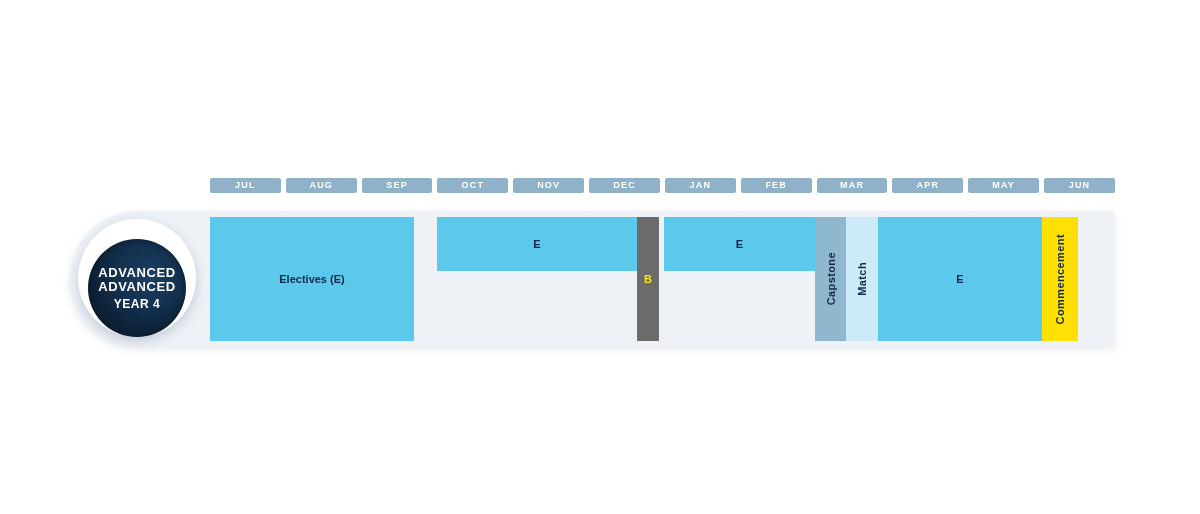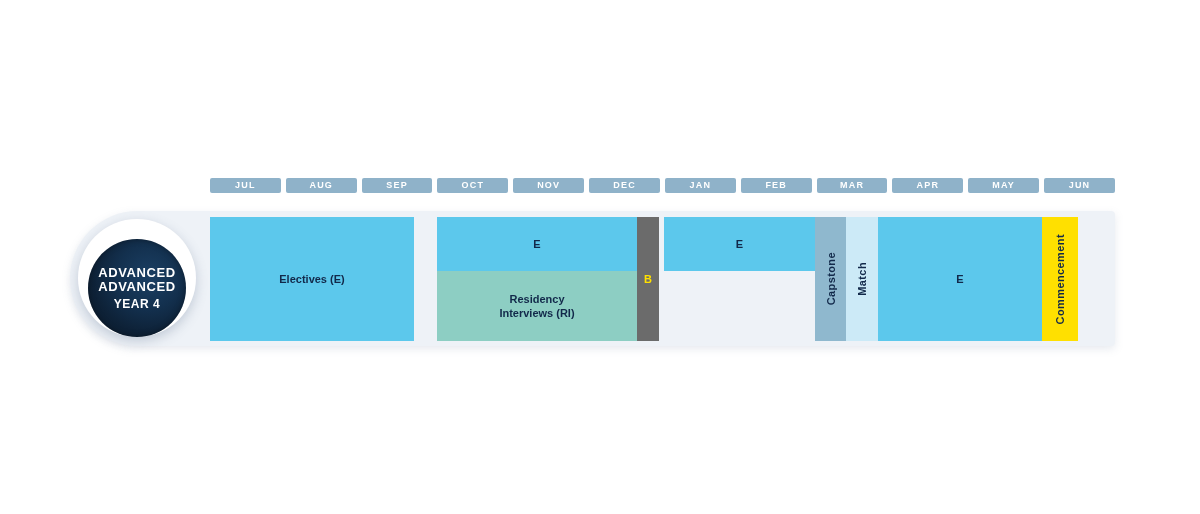--- a/index.html
+++ b/index.html
@@ -191,26 +191,20 @@
 
   <div class="bar-group" id="group-1">
     <div class="seg c-cyan" style="flex:1 1 0;">
       <div class="sub full">Electives (E)</div>
     </div>
   </div>
 
   <div class="bar-group" id="group-2">
     <div class="seg" style="flex:1 1 0;">
       <div class="sub sub-top c-cyan">E</div>
-      <div class="sub sub-bot c-teal">
-        <span>
-          <span>Residency</span><br>
-          <span>Interviews (RI)</span>
-        </span>
-      </div>
     </div>
     <div class="seg c-gray" style="flex:0 0 22px;">
       <div class="sub full break-label">B</div>
     </div>
   </div>
 
   <div class="bar-group" id="group-3">
     <div class="seg" style="flex:0 0 151px;">
       <div class="sub sub-top c-cyan">E</div>
     </div>

